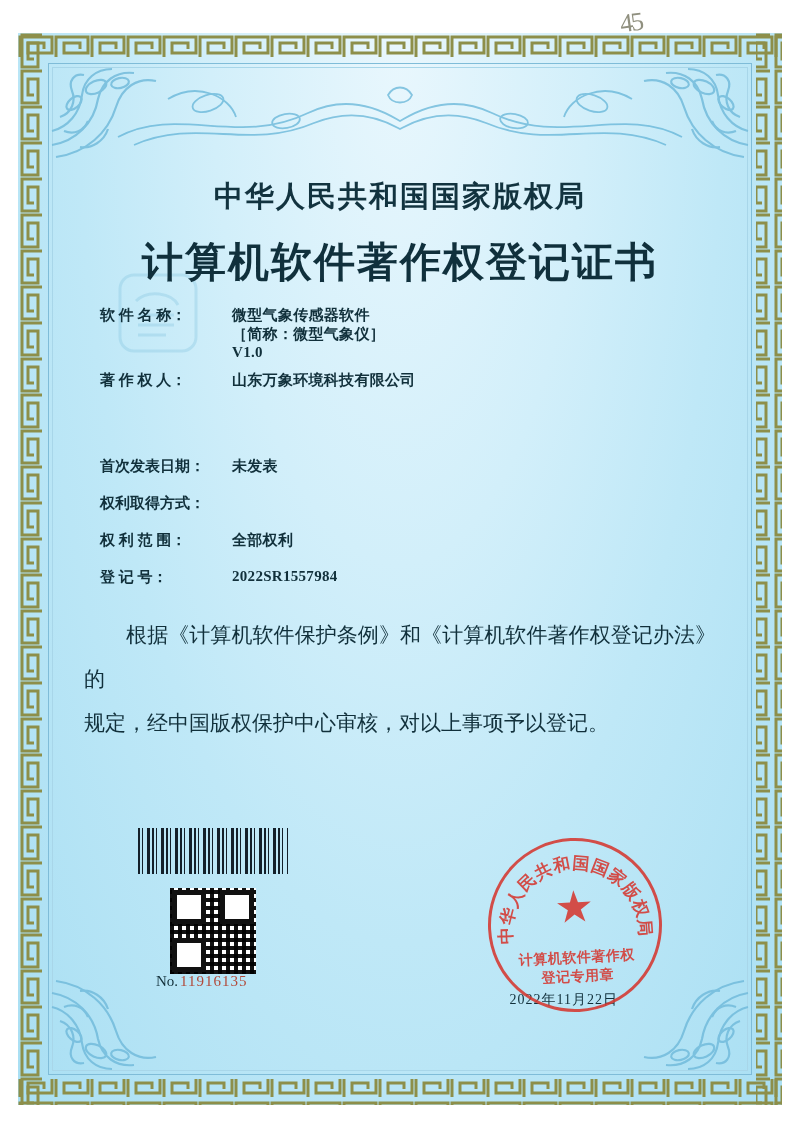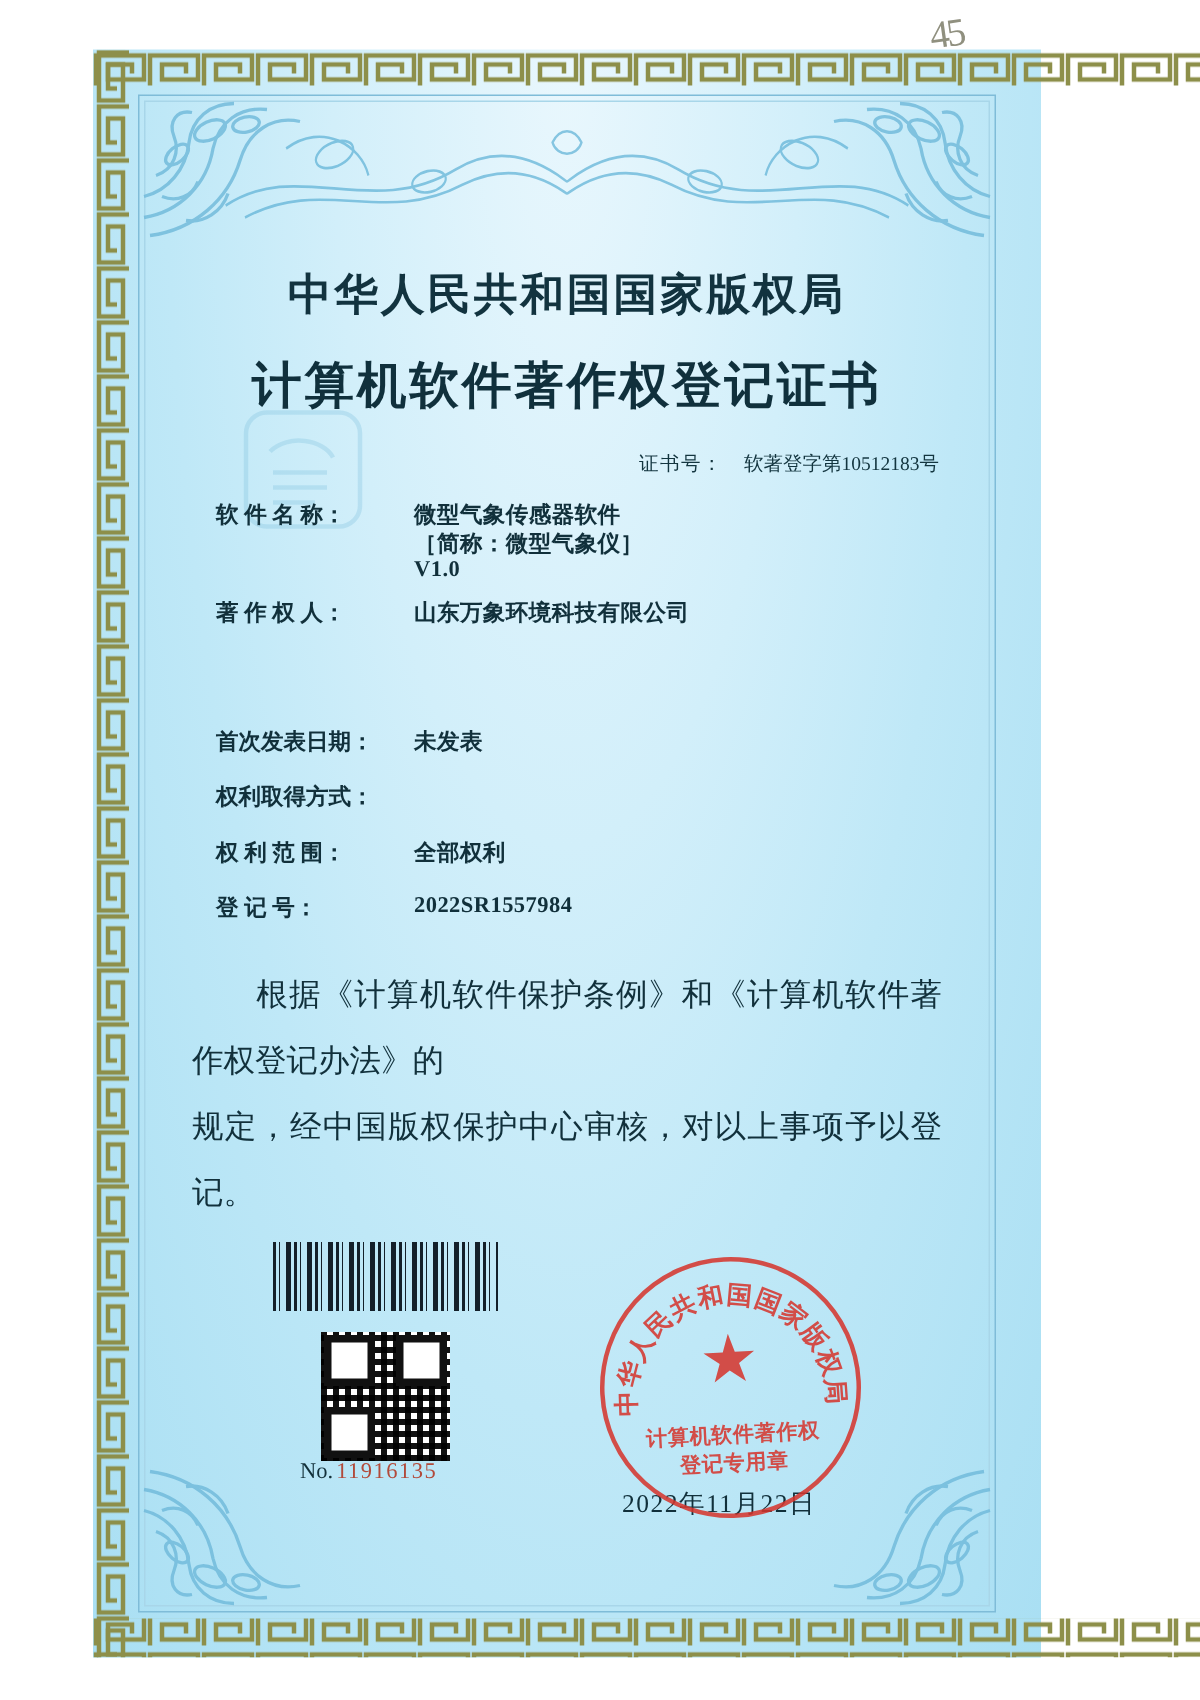--- a/index.html
+++ b/index.html
@@ -31,26 +31,25 @@
     color: #6b6b55;
     transform: rotate(-8deg);
     letter-spacing: -2px;
     opacity: .75;
   }
 
   .cert {
     position: absolute;
     left: 18px;
     top: 33px;
-    width: 632px;
+    width: 764px;
     height: 1072px;
     background:
       radial-gradient(ellipse at 50% 0%, #e9f7fd 0%, #d2effa 35%, #bfe8f7 60%, #a9dff3 100%);
     box-sizing: border-box;
-    margin-left: 44px;
   }
 
   
   .border-frame {
     position: absolute;
     inset: 0;
     pointer-events: none;
   }
 
   .inner-rule {
@@ -99,21 +98,21 @@
     font-family: "Liberation Serif", "DejaVu Serif", serif;
     font-size: 29px;
     font-weight: bold;
     letter-spacing: 2px;
     color: #12333f;
     margin-top: 24px;
   }
   .title-sub {
     text-align: center;
     font-family: "Liberation Serif", "DejaVu Serif", serif;
-    font-size: 33px;
+    font-size: 41px;
     font-weight: bold;
     letter-spacing: 2px;
     color: #10303c;
     margin-top: 18px;
   }
 
   .cert-no-line {
     text-align: right;
     font-size: 13px;
     color: #13353f;
@@ -229,23 +228,23 @@
     font-family: "Liberation Serif", serif;
   }
   .serial .num {
     color: #b24a3a;
     letter-spacing: 1px;
     margin-left: 2px;
   }
 
   .issue-date {
     position: absolute;
-    right: 150px;
+    right: 164px;
     top: 958px;
-    font-size: 17px;
+    font-size: 14px;
     color: #11303b;
     font-family: "Liberation Serif", "DejaVu Serif", serif;
     letter-spacing: 1px;
   }
 
   
   .seal {
     position: absolute;
     right: 120px;
     top: 805px;
@@ -401,23 +400,20 @@
         <path d="M20 30 C 32 18, 56 22, 62 34" fill="none" stroke="#7cc0dd" stroke-width="3"></path>
         <path d="M22 44 L58 44 M22 54 L58 54 M22 64 L50 64" stroke="#7cc0dd" stroke-width="3"></path>
       </svg>
     </div>
 
     <div class="content">
 
       <div class="title-main">中华人民共和国国家版权局</div>
       <div class="title-sub">计算机软件著作权登记证书</div>
 
-      <div class="cert-no-line">
-        <span class="lbl">证书号：</span><span class="val">软著登字第10512183号</span>
-      </div>
 
       <div class="fields">
 
         <div class="row tall">
           <div class="label">软 件 名 称：</div>
           <div class="value">
             <span class="sub-line">微型气象传感器软件</span>
             <span class="sub-line">［简称：微型气象仪］</span>
             <span class="sub-line">V1.0</span>
           </div>

